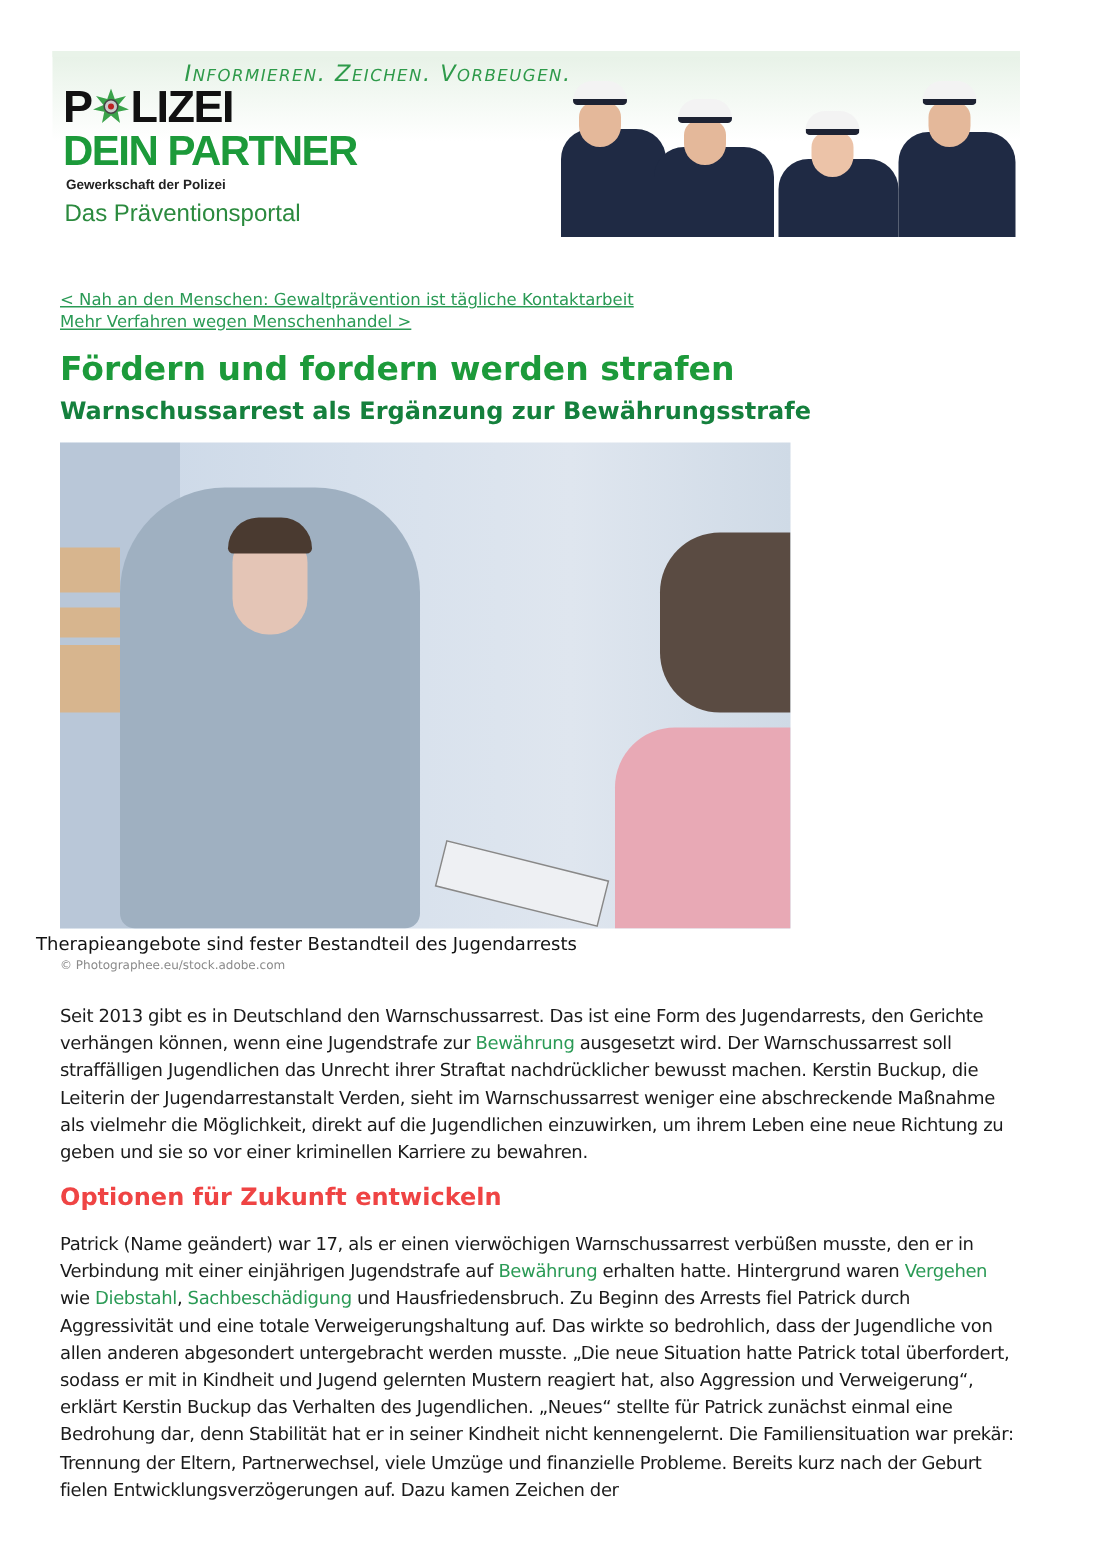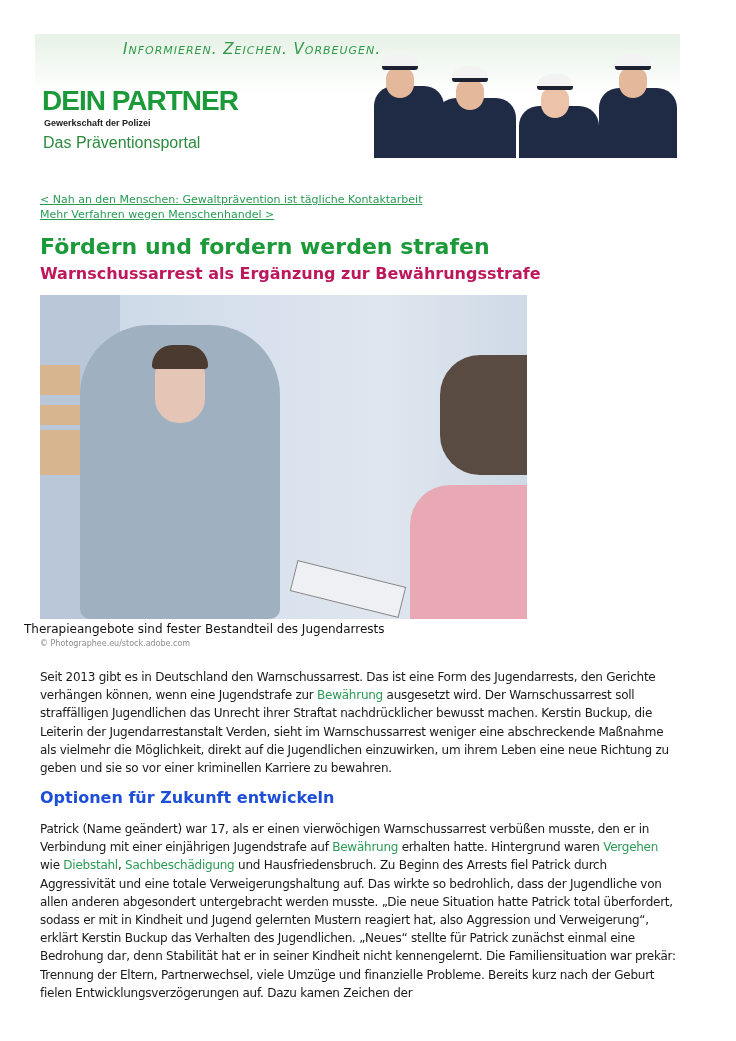--- a/index.html
+++ b/index.html
@@ -18,47 +18,54 @@
   .officers { position: absolute; left: 339px; top: 12px; width: 303px; height: 112px; }
   .officer { position: absolute; bottom: 0; }
   .officer .cap { position: absolute; left: 8px; width: 36px; height: 12px; background: #f3f3f3; border-radius: 18px 18px 4px 4px; border-bottom: 4px solid #1d2233; }
   .officer .face { position: absolute; left: 12px; width: 28px; height: 30px; background: #e4b89a; border-radius: 10px 10px 14px 14px; }
   .officer .body { position: absolute; left: 0; bottom: 0; width: 70px; background: #1f2a44; border-radius: 20px 20px 0 0; }
 
   .nav-links { position: absolute; left: 40px; top: 192px; font-size: 11px; line-height: 15px; }
   .nav-links a { display: block; color: #2a9a55; text-decoration: underline; }
 
   .title { position: absolute; left: 40px; top: 234px; font-weight: bold; font-size: 22px; color: #1c9a3a; margin: 0; }
-  .subtitle { position: absolute; left: 40px; top: 264px; font-weight: bold; font-size: 16px; color: #be185d; margin: 0; }
+  .subtitle { position: absolute; left: 40px; top: 264px; font-weight: bold; font-size: 16px; color: #15803d; margin: 0; }
 
   .photo { position: absolute; left: 40px; top: 295px; width: 487px; height: 324px; overflow: hidden; background: linear-gradient(90deg, #c9d6e6 0%, #d6e0ec 40%, #dfe6ef 70%, #cfdae6 100%); }
   .shelf { position: absolute; left: 0; top: 0; width: 80px; height: 324px; background: #b9c7d8; }
   .shelf .book { position: absolute; left: 0; width: 40px; background: #d7b58e; }
   .hoodie { position: absolute; left: 40px; top: 30px; width: 200px; height: 294px; background: #9fb0c1; border-radius: 70px 70px 10px 10px; }
   .teen-face { position: absolute; left: 115px; top: 60px; width: 50px; height: 68px; background: #e4c5b6; border-radius: 20px 20px 24px 24px; }
   .teen-hair { position: absolute; left: 112px; top: 50px; width: 56px; height: 24px; background: #4a3a30; border-radius: 24px 24px 4px 4px; }
   .counselor { position: absolute; left: 370px; top: 190px; width: 117px; height: 134px; background: #e8a9b5; border-radius: 40px 0 0 0; }
   .counselor-head { position: absolute; left: 400px; top: 60px; width: 87px; height: 120px; background: #5a4b42; border-radius: 40px 0 0 40px; }
   .clipboard { position: absolute; left: 252px; top: 278px; width: 110px; height: 30px; background: #eef0f3; transform: rotate(14deg); border: 1px solid #888; }
 
   .caption { position: absolute; left: 24px; top: 622px; font-size: 12px; color: #111; }
   .credit { position: absolute; left: 40px; top: 639px; font-size: 8px; font-weight: normal; color: #8a8a8a; }
 
   .para { position: absolute; left: 40px; width: 640px; font-family: "DejaVu Sans", sans-serif; font-size: 12px; line-height: 18.2px; color: #1a1a1a; margin: 0; letter-spacing: -0.25px; }
   .para .kw { color: #2a9a55; }
   .p1 { top: 668px; }
-  .h2 { position: absolute; left: 40px; top: 788px; font-weight: bold; font-size: 16px; color: #1d4ed8; margin: 0; }
+  .h2 { position: absolute; left: 40px; top: 788px; font-weight: bold; font-size: 16px; color: #ef4444; margin: 0; }
   .p2 { top: 820px; }
 </style>
 </head>
 <body>
 
 <div class="header">
   <div class="header-topbar"></div>
   <div class="slogan">Informieren. Zeichen. Vorbeugen.</div>
+  <div class="logo-polizei">
+    <span>P</span><span class="logo-star"><svg viewBox="0 0 24 24">
+          <polygon points="12,0 14.5,7 22,5 17,11 24,14 16.5,15.5 18,23 12,18 6,23 7.5,15.5 0,14 7,11 2,5 9.5,7" fill="#3aa34a"></polygon>
+          <circle cx="12" cy="12" r="4.5" fill="#c8c8c8" stroke="#444" stroke-width="1"></circle>
+          <circle cx="12" cy="12" r="2" fill="#b22"></circle>
+        </svg></span><span>LIZEI</span>
+  </div>
   <div class="logo-partner">DEIN PARTNER</div>
   <div class="logo-gdp">Gewerkschaft der Polizei</div>
   <div class="logo-portal">Das Präventionsportal</div>
 
   <div class="officers">
     <div class="officer" style="left:0px;height:112px;width:70px;">
       <div class="body" style="height:72px;"></div>
       <div class="face" style="top:22px;"></div>
       <div class="cap" style="top:8px;"></div>
     </div>

